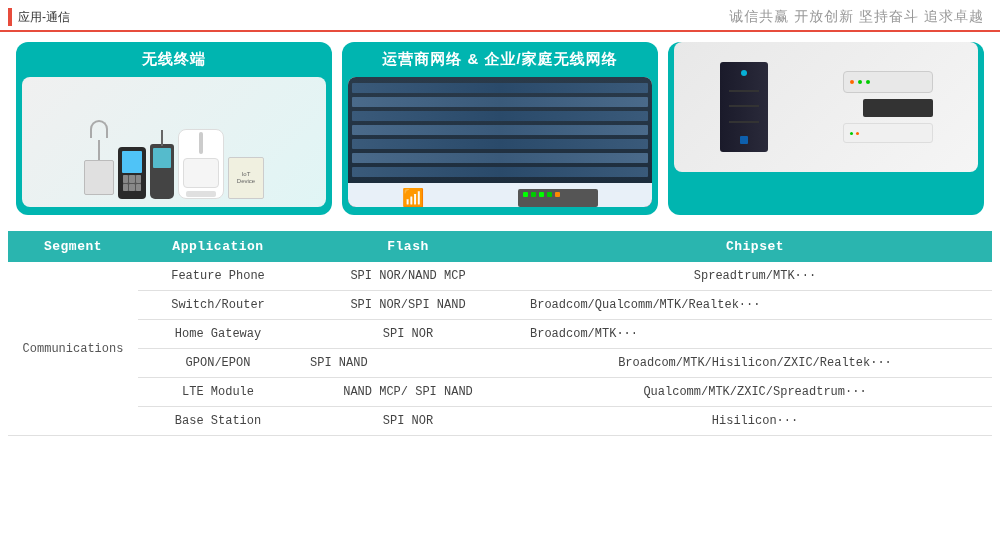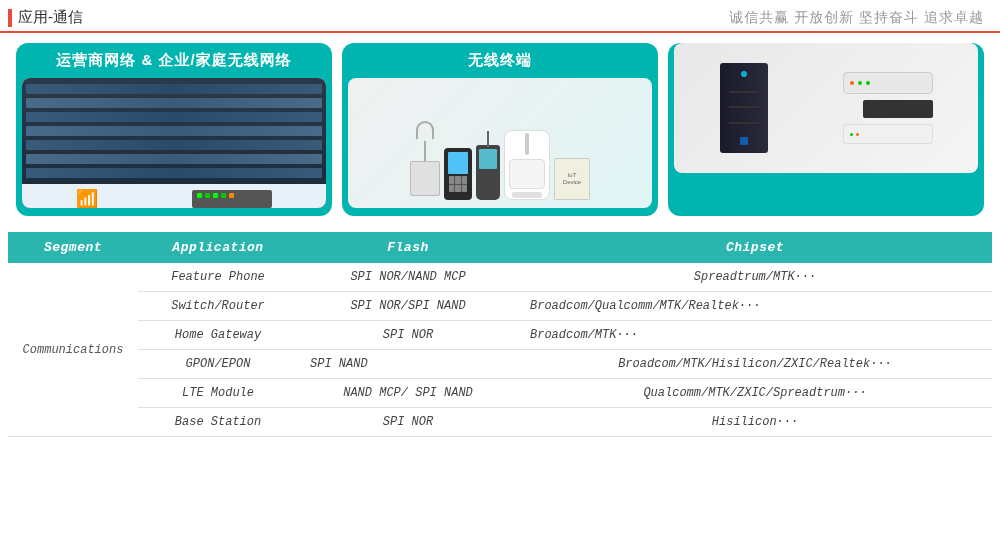--- a/index.html
+++ b/index.html
@@ -16,21 +16,21 @@
       display: flex;
       justify-content: space-between;
       align-items: center;
       padding: 8px 16px 4px 8px;
       border-bottom: 2px solid #e74c3c;
       margin-bottom: 10px;
     }
     .header-title {
       display: flex;
       align-items: center;
-      font-size: 15px;
+      font-size: 12px;
       color: #333;
     }
     .header-title .red-bar {
       width: 4px;
       height: 18px;
       background: #e74c3c;
       margin-right: 6px;
     }
     .header-slogan {
       font-size: 14px;
@@ -128,21 +128,20 @@
     .optical-devices-col {
       display: flex;
       flex-direction: column;
       gap: 6px;
       align-items: flex-end;
     }
 
     
     .table-section {
       padding: 0 8px;
-      font-style: italic;
     }
     table {
       width: 100%;
       border-collapse: collapse;
       font-size: 13px;
     }
     thead tr {
       background: #2ab5af;
       color: #fff;
     }
@@ -181,20 +180,61 @@
 
 <div class="header">
   <div class="header-title">
     <div class="red-bar"></div>
     <span>应用-通信</span>
   </div>
   <div class="header-slogan">诚信共赢 开放创新 坚持奋斗 追求卓越</div>
 </div>
 
 <div class="cards-section">
+
+  <div class="card">
+    <div class="card-title">无线终端</div>
+    <div class="card-image-area">
+      <div class="card1-img">
+
+        <div style="display:flex;flex-direction:column;align-items:center;margin-bottom:4px;">
+          <div style="width:18px;height:18px;border:2px solid #aaa;border-radius:50% 50% 0 0;border-bottom:none;margin-bottom:2px;"></div>
+          <div style="width:2px;height:20px;background:#aaa;"></div>
+          <div style="width:30px;height:35px;background:#e0e0e0;border:1px solid #bbb;border-radius:2px;"></div>
+        </div>
+
+        <div style="width:28px;height:52px;background:#2a2a2a;border-radius:4px;display:flex;flex-direction:column;align-items:center;padding:4px 2px;">
+          <div style="width:20px;height:22px;background:#4fc3f7;border-radius:1px;margin-bottom:2px;"></div>
+          <div style="width:18px;height:16px;background:#555;border-radius:1px;display:grid;grid-template-columns:repeat(3,1fr);gap:1px;">
+            <div style="background:#888;border-radius:1px;"></div>
+            <div style="background:#888;border-radius:1px;"></div>
+            <div style="background:#888;border-radius:1px;"></div>
+            <div style="background:#888;border-radius:1px;"></div>
+            <div style="background:#888;border-radius:1px;"></div>
+            <div style="background:#888;border-radius:1px;"></div>
+          </div>
+        </div>
+
+        <div style="width:24px;height:55px;background:#444;border-radius:3px 3px 5px 5px;position:relative;">
+          <div style="width:2px;height:16px;background:#666;position:absolute;top:-14px;left:50%;transform:translateX(-50%);"></div>
+          <div style="width:18px;height:20px;background:#5bc;margin:4px auto;border-radius:1px;"></div>
+        </div>
+
+        <div style="width:46px;height:70px;background:#fff;border-radius:8px;border:1px solid #ddd;display:flex;flex-direction:column;align-items:center;justify-content:center;">
+          <div style="width:4px;height:22px;background:#ccc;margin-bottom:4px;border-radius:2px;"></div>
+          <div style="width:36px;height:30px;background:#f5f5f5;border-radius:4px;border:1px solid #ddd;"></div>
+          <div style="width:30px;height:6px;background:#e0e0e0;border-radius:2px;margin-top:3px;"></div>
+        </div>
+
+        <div style="width:36px;height:42px;background:#f0f0e0;border:1px solid #ccc;border-radius:2px;display:flex;align-items:center;justify-content:center;">
+          <div style="font-size:6px;color:#666;text-align:center;line-height:1.2;">IoT<br>Device</div>
+        </div>
+      </div>
+    </div>
+  </div>
 
   <div class="card">
     <div class="card-title">运营商网络 &amp; 企业/家庭无线网络</div>
     <div class="card-image-area">
       <div class="card2-img">
         <div class="server-rows">
 
           <div class="server-row" style="height:10px;"></div>
           <div class="server-row" style="height:10px;background:linear-gradient(90deg,#4a6a8a,#3a5a7a,#4a6a8a);"></div>
           <div class="server-row" style="height:10px;"></div>
@@ -209,61 +249,20 @@
           </div>
           <div style="width:80px;height:18px;background:#555;border-radius:2px;position:relative;">
             <div style="display:flex;gap:3px;padding:3px 5px;flex-wrap:wrap;">
               <div style="width:5px;height:5px;background:#00ff00;border-radius:1px;"></div>
               <div style="width:5px;height:5px;background:#00cc00;border-radius:1px;"></div>
               <div style="width:5px;height:5px;background:#00ff00;border-radius:1px;"></div>
               <div style="width:5px;height:5px;background:#00cc00;border-radius:1px;"></div>
               <div style="width:5px;height:5px;background:#ff8800;border-radius:1px;"></div>
             </div>
           </div>
-        </div>
-      </div>
-    </div>
-  </div>
-
-  <div class="card">
-    <div class="card-title">无线终端</div>
-    <div class="card-image-area">
-      <div class="card1-img">
-
-        <div style="display:flex;flex-direction:column;align-items:center;margin-bottom:4px;">
-          <div style="width:18px;height:18px;border:2px solid #aaa;border-radius:50% 50% 0 0;border-bottom:none;margin-bottom:2px;"></div>
-          <div style="width:2px;height:20px;background:#aaa;"></div>
-          <div style="width:30px;height:35px;background:#e0e0e0;border:1px solid #bbb;border-radius:2px;"></div>
-        </div>
-
-        <div style="width:28px;height:52px;background:#2a2a2a;border-radius:4px;display:flex;flex-direction:column;align-items:center;padding:4px 2px;">
-          <div style="width:20px;height:22px;background:#4fc3f7;border-radius:1px;margin-bottom:2px;"></div>
-          <div style="width:18px;height:16px;background:#555;border-radius:1px;display:grid;grid-template-columns:repeat(3,1fr);gap:1px;">
-            <div style="background:#888;border-radius:1px;"></div>
-            <div style="background:#888;border-radius:1px;"></div>
-            <div style="background:#888;border-radius:1px;"></div>
-            <div style="background:#888;border-radius:1px;"></div>
-            <div style="background:#888;border-radius:1px;"></div>
-            <div style="background:#888;border-radius:1px;"></div>
-          </div>
-        </div>
-
-        <div style="width:24px;height:55px;background:#444;border-radius:3px 3px 5px 5px;position:relative;">
-          <div style="width:2px;height:16px;background:#666;position:absolute;top:-14px;left:50%;transform:translateX(-50%);"></div>
-          <div style="width:18px;height:20px;background:#5bc;margin:4px auto;border-radius:1px;"></div>
-        </div>
-
-        <div style="width:46px;height:70px;background:#fff;border-radius:8px;border:1px solid #ddd;display:flex;flex-direction:column;align-items:center;justify-content:center;">
-          <div style="width:4px;height:22px;background:#ccc;margin-bottom:4px;border-radius:2px;"></div>
-          <div style="width:36px;height:30px;background:#f5f5f5;border-radius:4px;border:1px solid #ddd;"></div>
-          <div style="width:30px;height:6px;background:#e0e0e0;border-radius:2px;margin-top:3px;"></div>
-        </div>
-
-        <div style="width:36px;height:42px;background:#f0f0e0;border:1px solid #ccc;border-radius:2px;display:flex;align-items:center;justify-content:center;">
-          <div style="font-size:6px;color:#666;text-align:center;line-height:1.2;">IoT<br>Device</div>
         </div>
       </div>
     </div>
   </div>
 
   <div class="card">
     <div class="card-image-area">
       <div class="card3-img">
 
         <div style="width:48px;height:90px;background:linear-gradient(90deg,#1a1a2a,#2a2a3a);border-radius:3px;position:relative;display:flex;flex-direction:column;align-items:center;justify-content:space-between;padding:8px 4px;">

